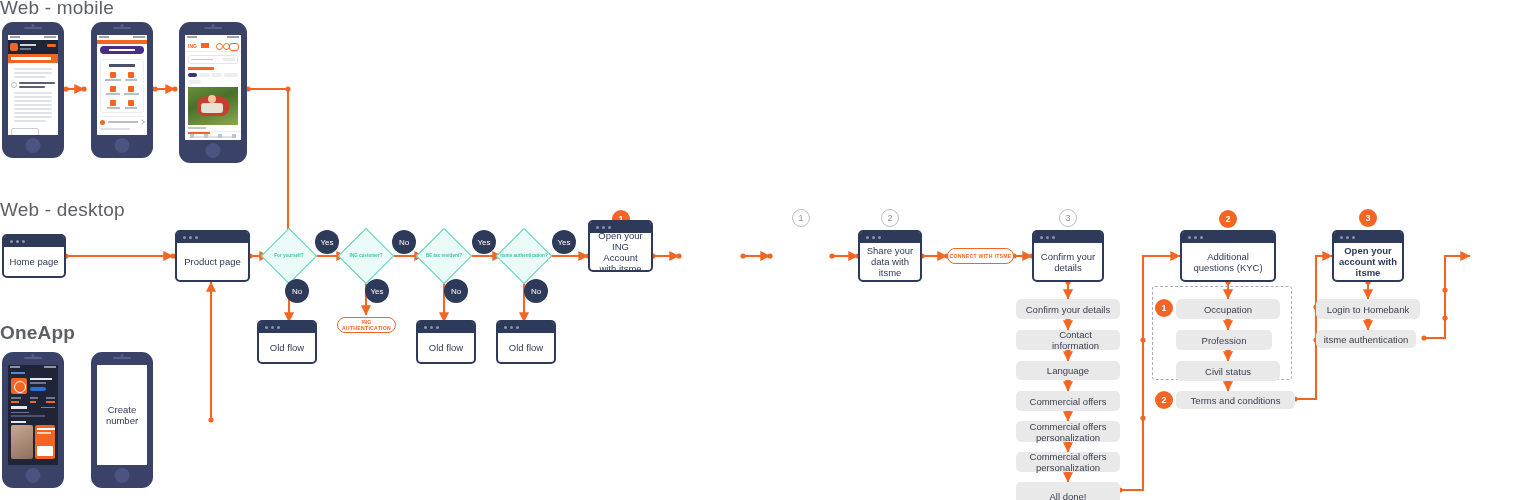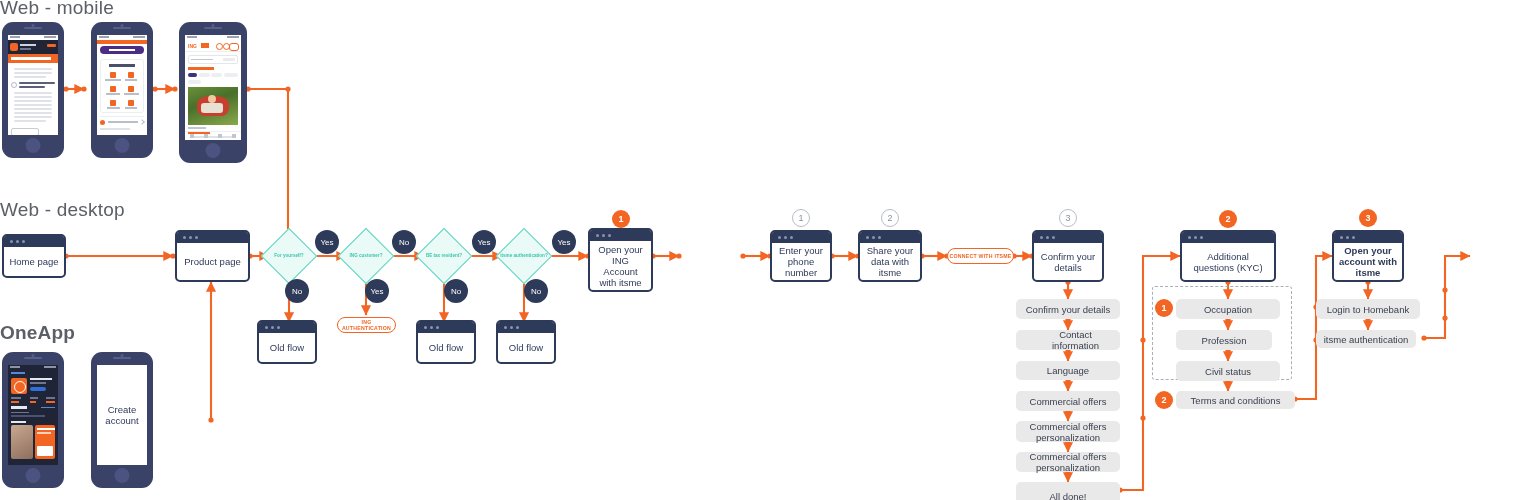--- a/index.html
+++ b/index.html
@@ -400,39 +400,31 @@
         <i></i>
         <i></i>
         <i></i>
       </div>
     <div class="lbl">Old flow</div>
   </div>
 
   <div class="pill" style="left:337px;top:317px;width:59px;height:16px;">ING AUTHENTICATION</div>
 
   <div class="numO" style="left:612px;top:210px;">1</div>
-  <div class="win" style="left:588px;top:228px;width:65px;height:64px;">
+  <div class="win" style="left:588px;top:220px;width:65px;height:52px;">
     <div class="bar">
         <i></i>
         <i></i>
         <i></i>
       </div>
     <div class="lbl">Open your ING Account with itsme</div>
   </div>
 
 
   <div class="numG" style="left:792px;top:209px;">1</div>
-  <div class="win" style="left:770px;top:230px;width:62px;height:52px;">
-    <div class="bar">
-        <i></i>
-        <i></i>
-        <i></i>
-      </div>
-    <div class="lbl">Enter your phone number</div>
-  </div>
 
   <div class="numG" style="left:881px;top:209px;">2</div>
   <div class="win" style="left:858px;top:230px;width:64px;height:52px;">
     <div class="bar">
         <i></i>
         <i></i>
         <i></i>
       </div>
     <div class="lbl">Share your data with itsme</div>
   </div>
@@ -544,18 +536,18 @@
       </div>
     </div>
     <div class="home"></div>
   </div>
 
   <div class="phone" style="left:91px;top:352px;width:62px;height:136px;">
     <div class="dot"></div>
     <div class="notch"></div>
     <div class="screen">
       <div style="position:absolute;left:0;right:0;top:0;bottom:0;display:flex;align-items:center;justify-content:center;
-                  text-align:center;font-size:9.5px;color:#2e3a59;padding:0 4px;box-sizing:border-box;">Create account</div>
+                  text-align:center;font-size:9.5px;color:#2e3a59;padding:0 4px;box-sizing:border-box;">Create number</div>
     </div>
     <div class="home"></div>
   </div>
 
 </div>
 
 </body></html>

